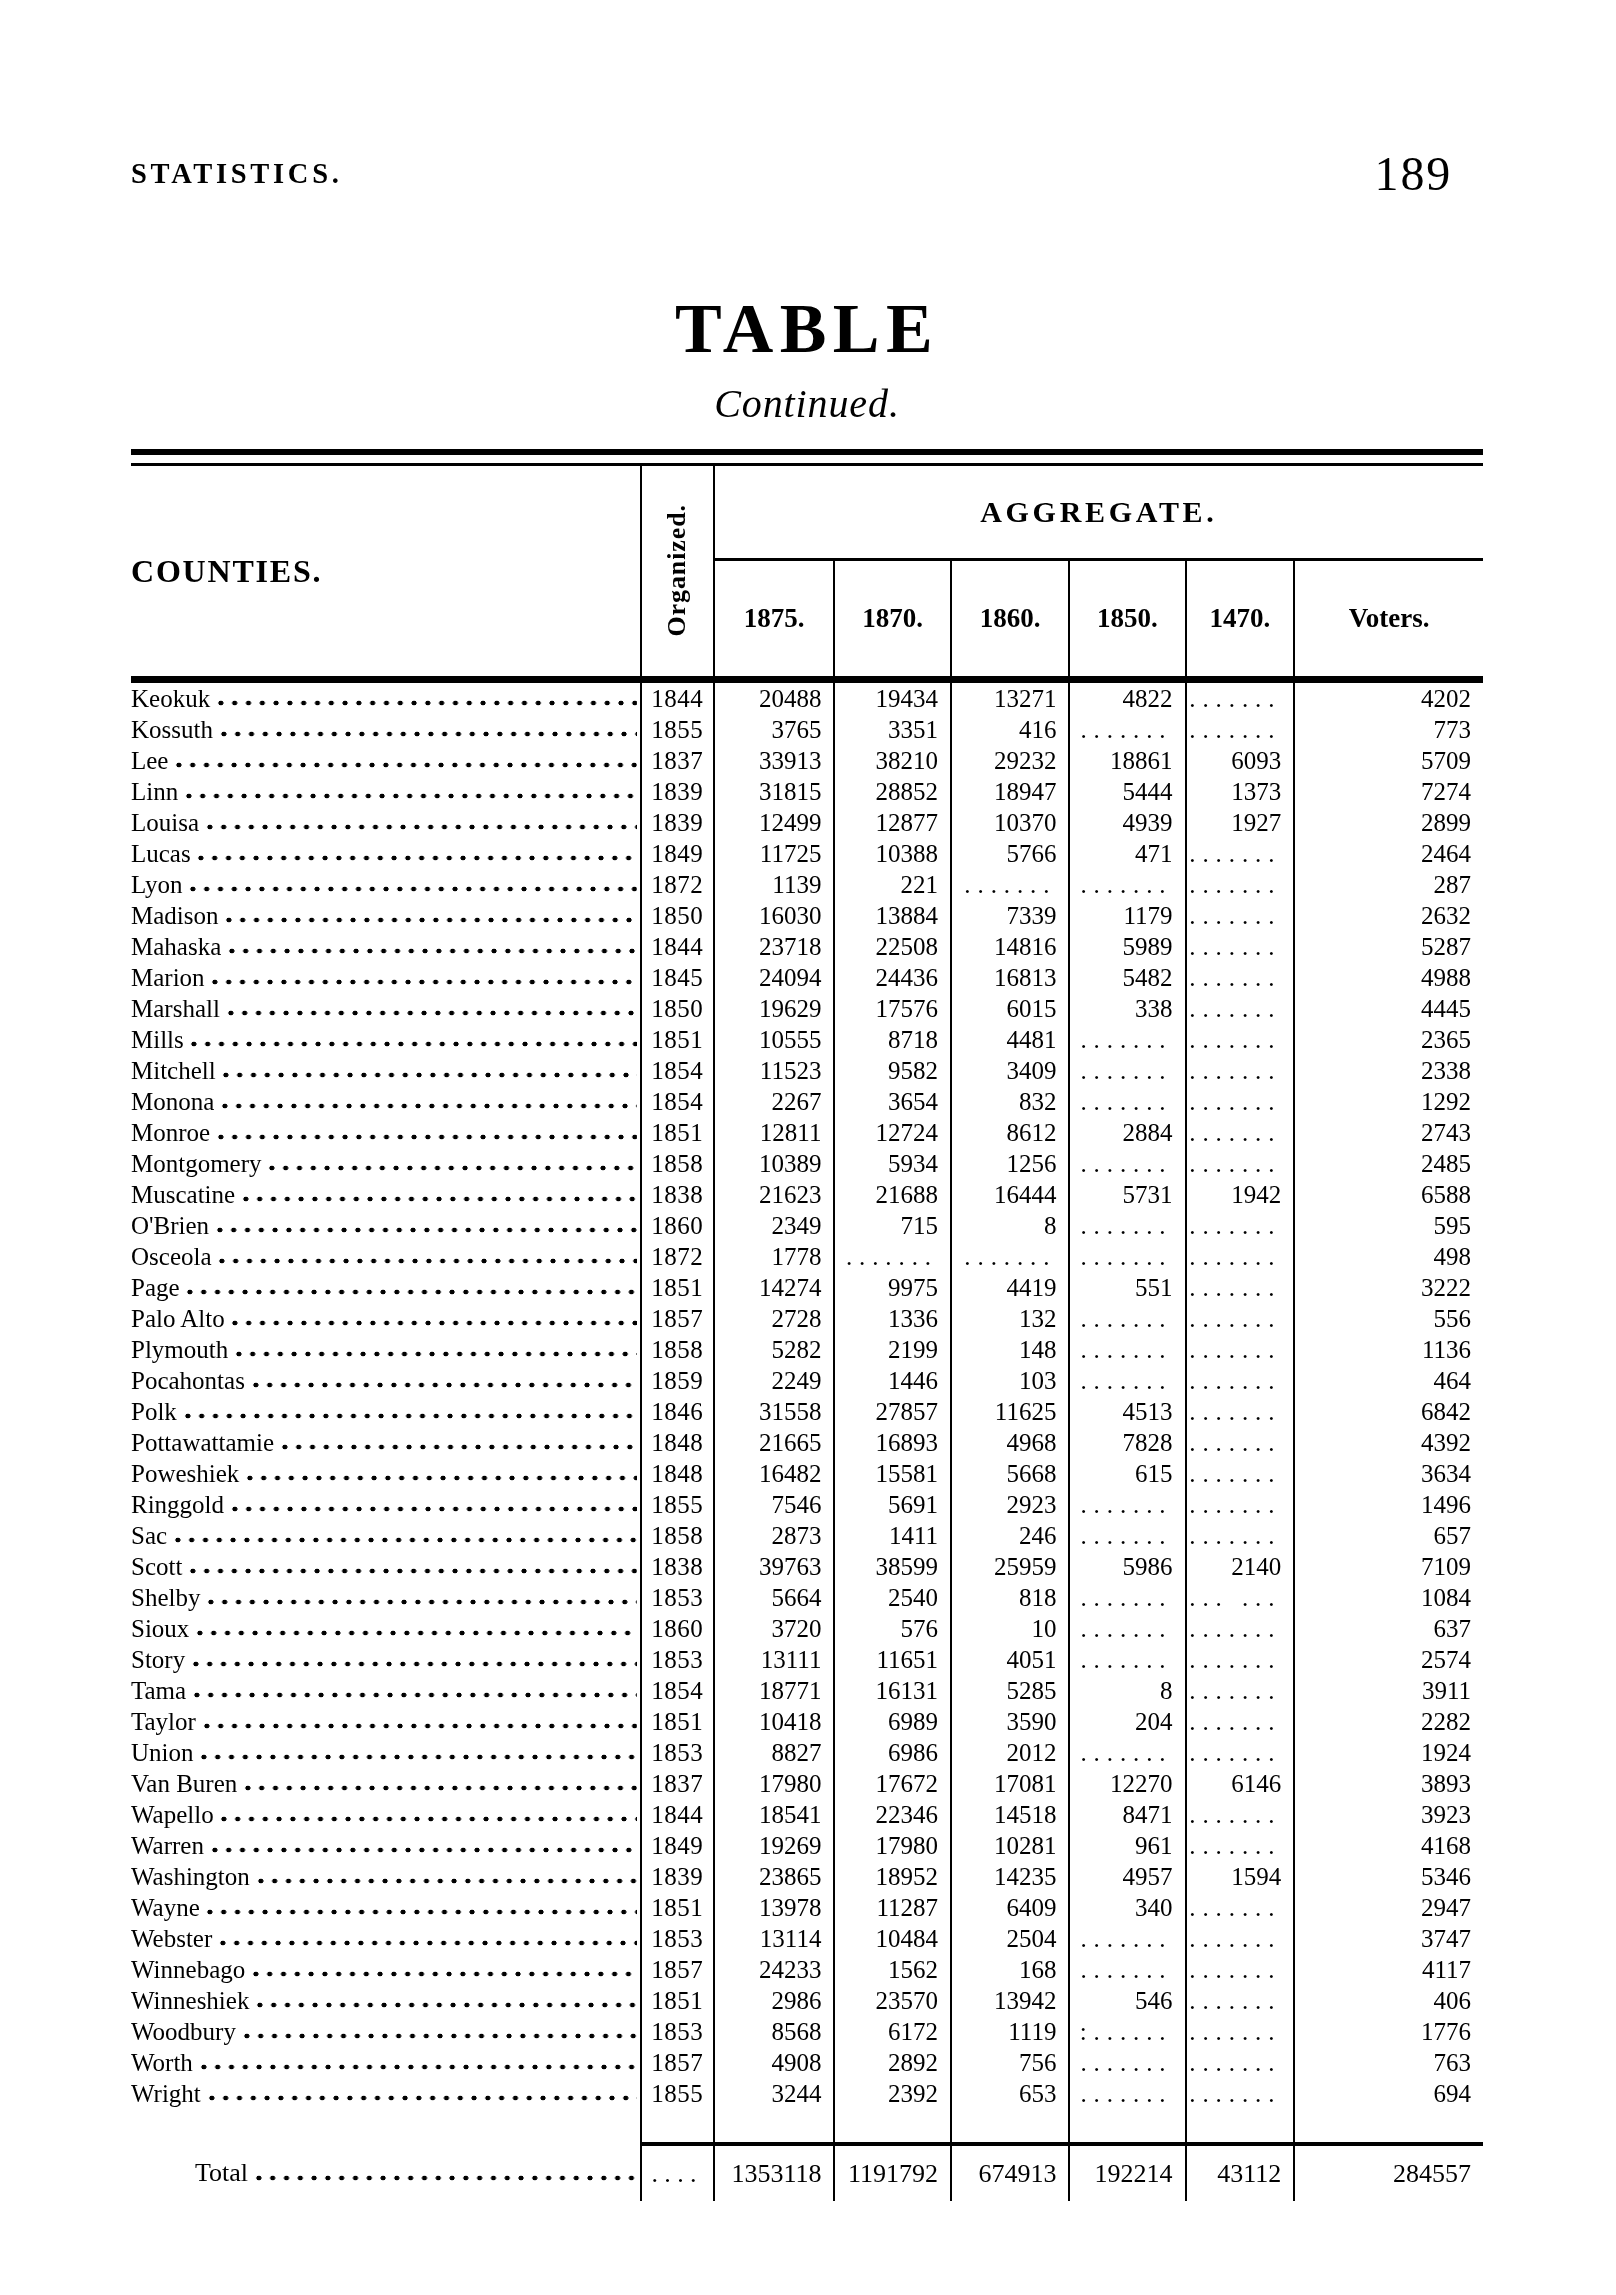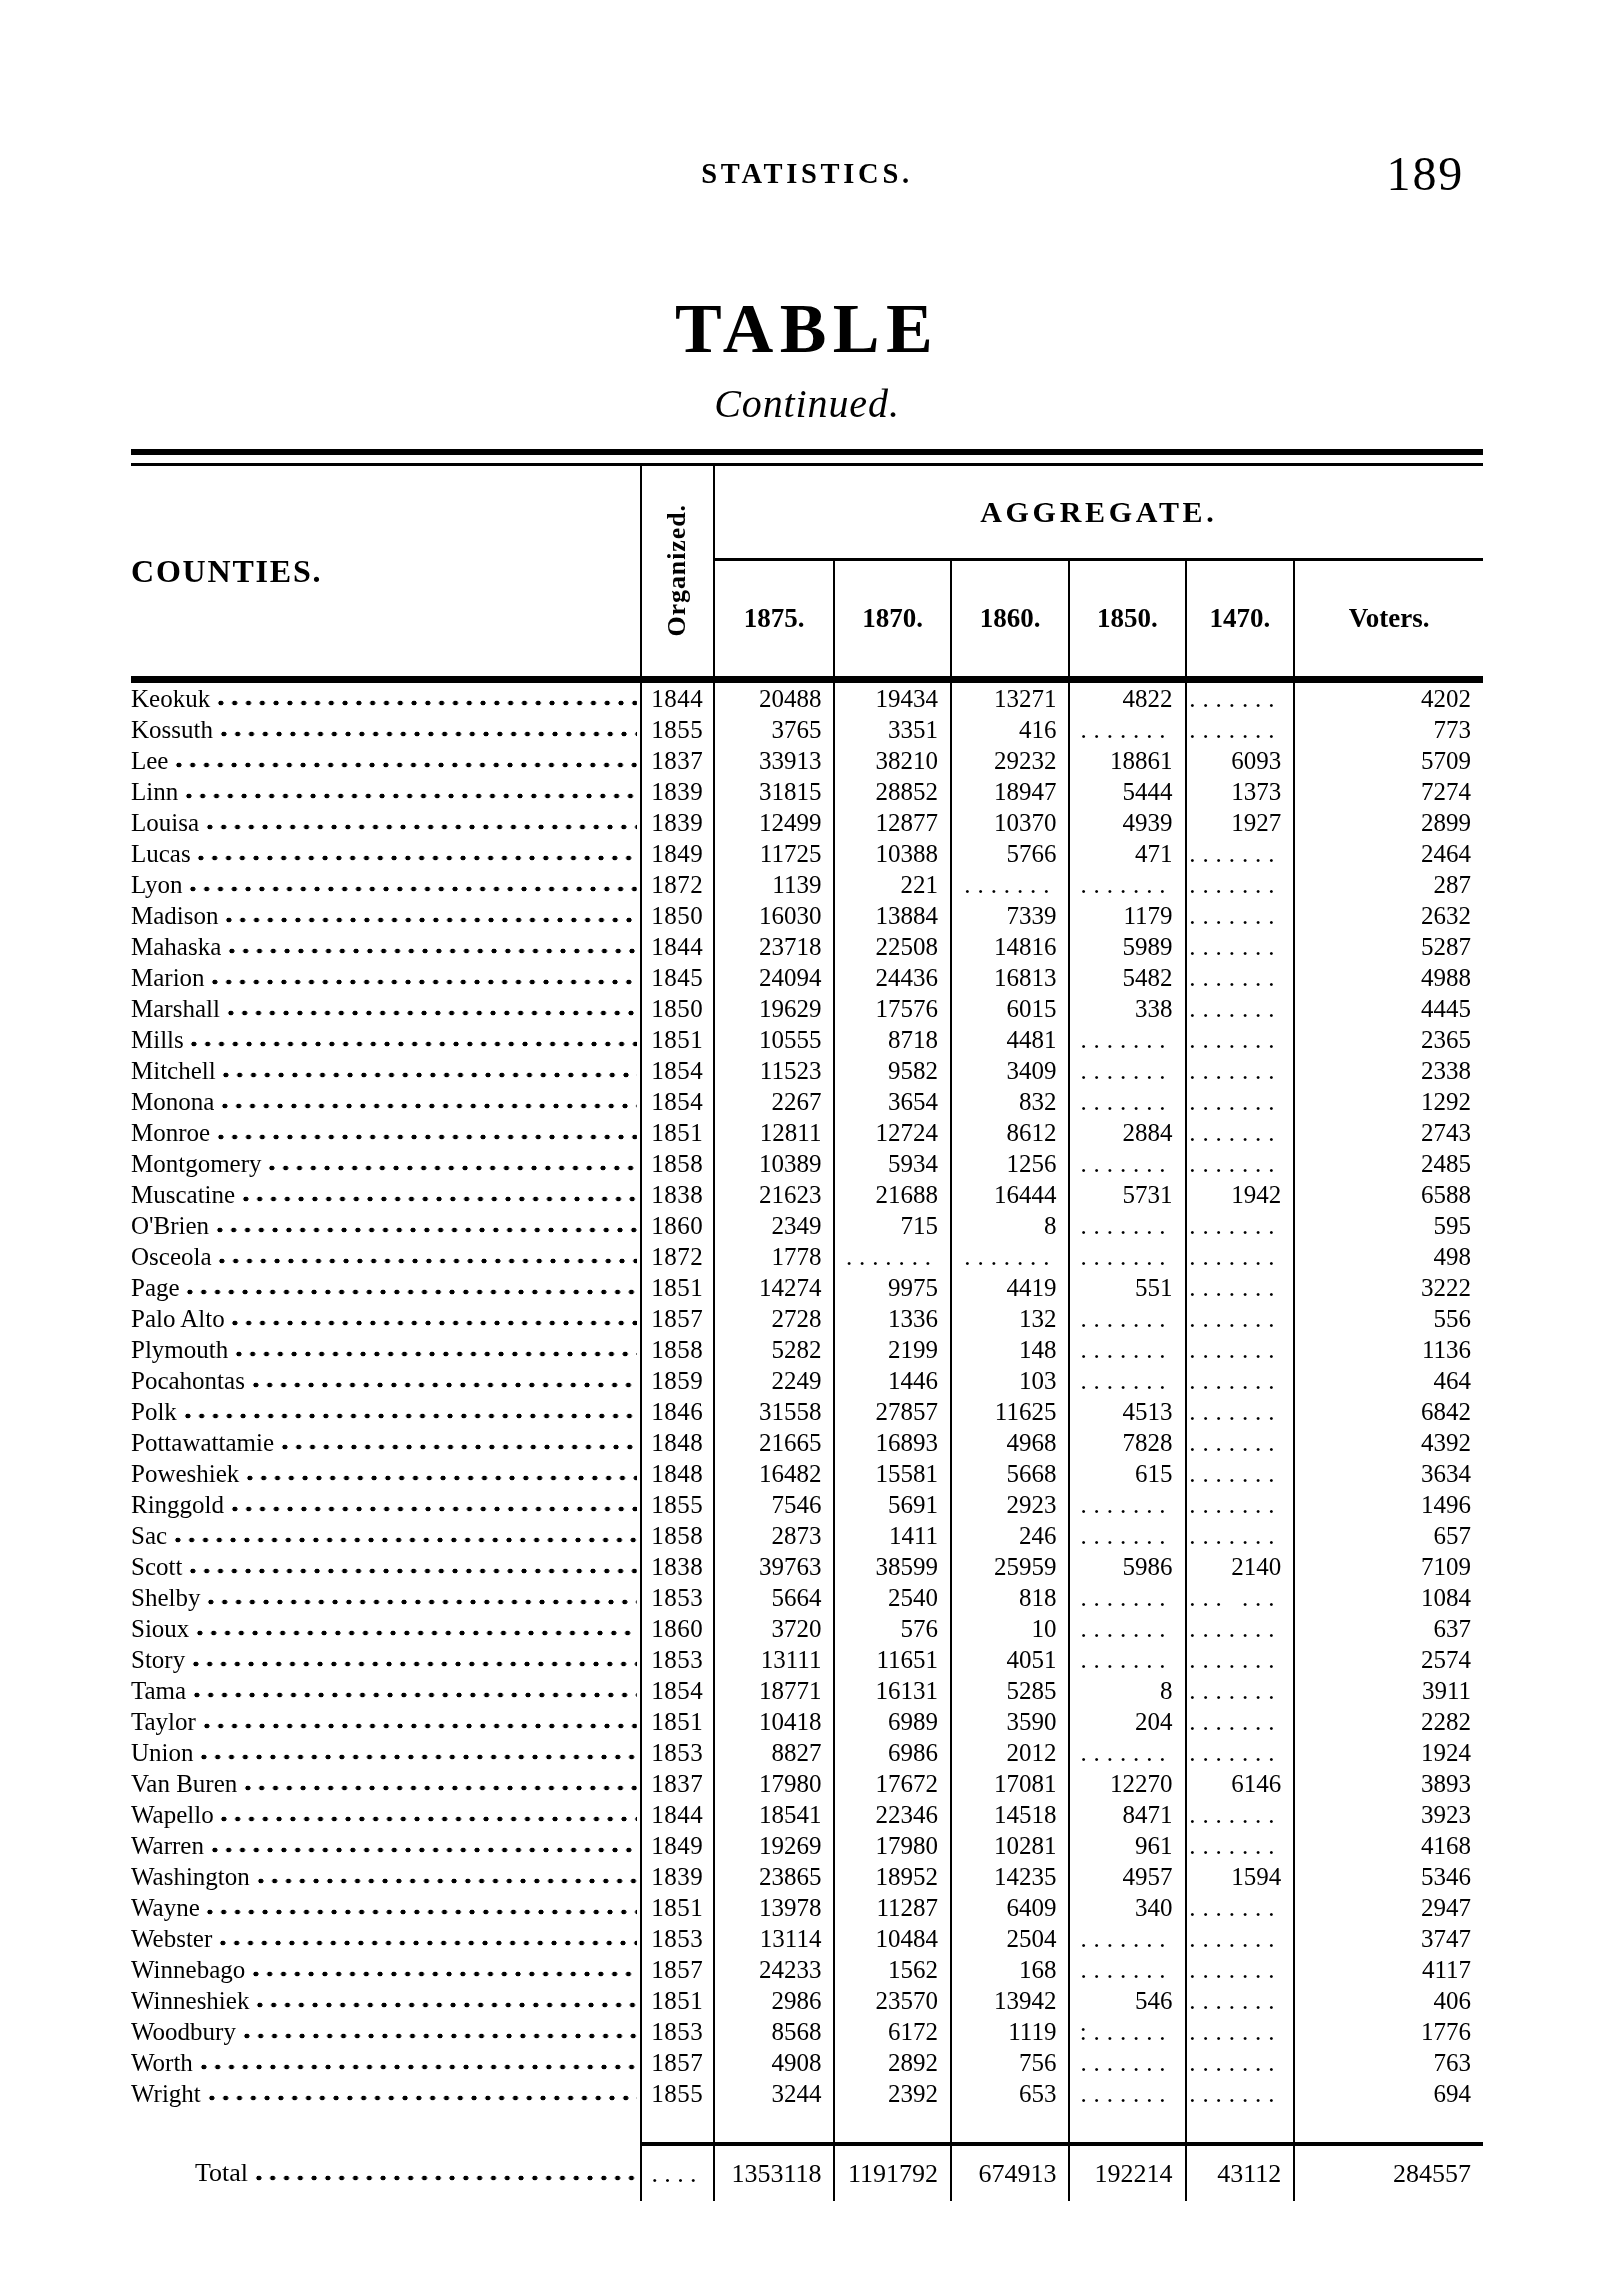--- a/index.html
+++ b/index.html
@@ -1,21 +1,21 @@
 <!DOCTYPE html>
 <html style="font-size:7.3px"><head>
 <meta charset="utf-8">
 <style>
   html,body{margin:0;padding:0;background:#ffffff;}
   .page{position:relative;width:1616px;height:2504px;background:#fff;color:#000;
         font-family:"Liberation Serif","DejaVu Serif",serif;overflow:hidden;}
   .content{padding:0 133px 0 131px;}
-  .runhead{position:relative;padding-top:158px;text-align:center;}
+  .runhead{position:relative;padding-top:158px;text-align:left;}
   .rh{font-size:28.5px;font-weight:bold;letter-spacing:3.7px;}
-  .pageno{position:absolute;top:146px;right:152px;font-size:48px;letter-spacing:1.8px;}
+  .pageno{position:absolute;top:146px;right:164px;font-size:48px;letter-spacing:1.8px;}
   .title{text-align:center;margin-top:99px;font-size:70px;font-weight:bold;letter-spacing:6.4px;}
   .subtitle{margin-top:48px;text-align:center;font-weight:bold;font-size:25px;line-height:44px;letter-spacing:1.4px;}
   .continued{text-align:center;font-style:italic;font-size:40px;margin-top:11px;letter-spacing:0.9px;}
   .rule-double{margin-top:22px;border-top:6.4px solid #000;height:8.3px;border-bottom:3.7px solid #000;}
   table{width:100%;border-collapse:collapse;table-layout:fixed;}
   th,td{padding:0;font-weight:normal;}
   .counties-h{font-size:32px;font-weight:bold;letter-spacing:1.8px;text-align:left;vertical-align:middle;border-bottom:7.3px solid #000;}
   .org-h{border-left:2.8px solid #000;border-right:2.8px solid #000;border-bottom:7.3px solid #000;text-align:center;vertical-align:middle;}
   .vert{display:inline-block;writing-mode:vertical-rl;transform:rotate(180deg);font-size:26px;font-weight:bold;letter-spacing:0.9px;}
   .agg-h{border-bottom:3.7px solid #000;font-size:30px;font-weight:bold;letter-spacing:3.7px;height:92px;text-align:center;vertical-align:middle;}

